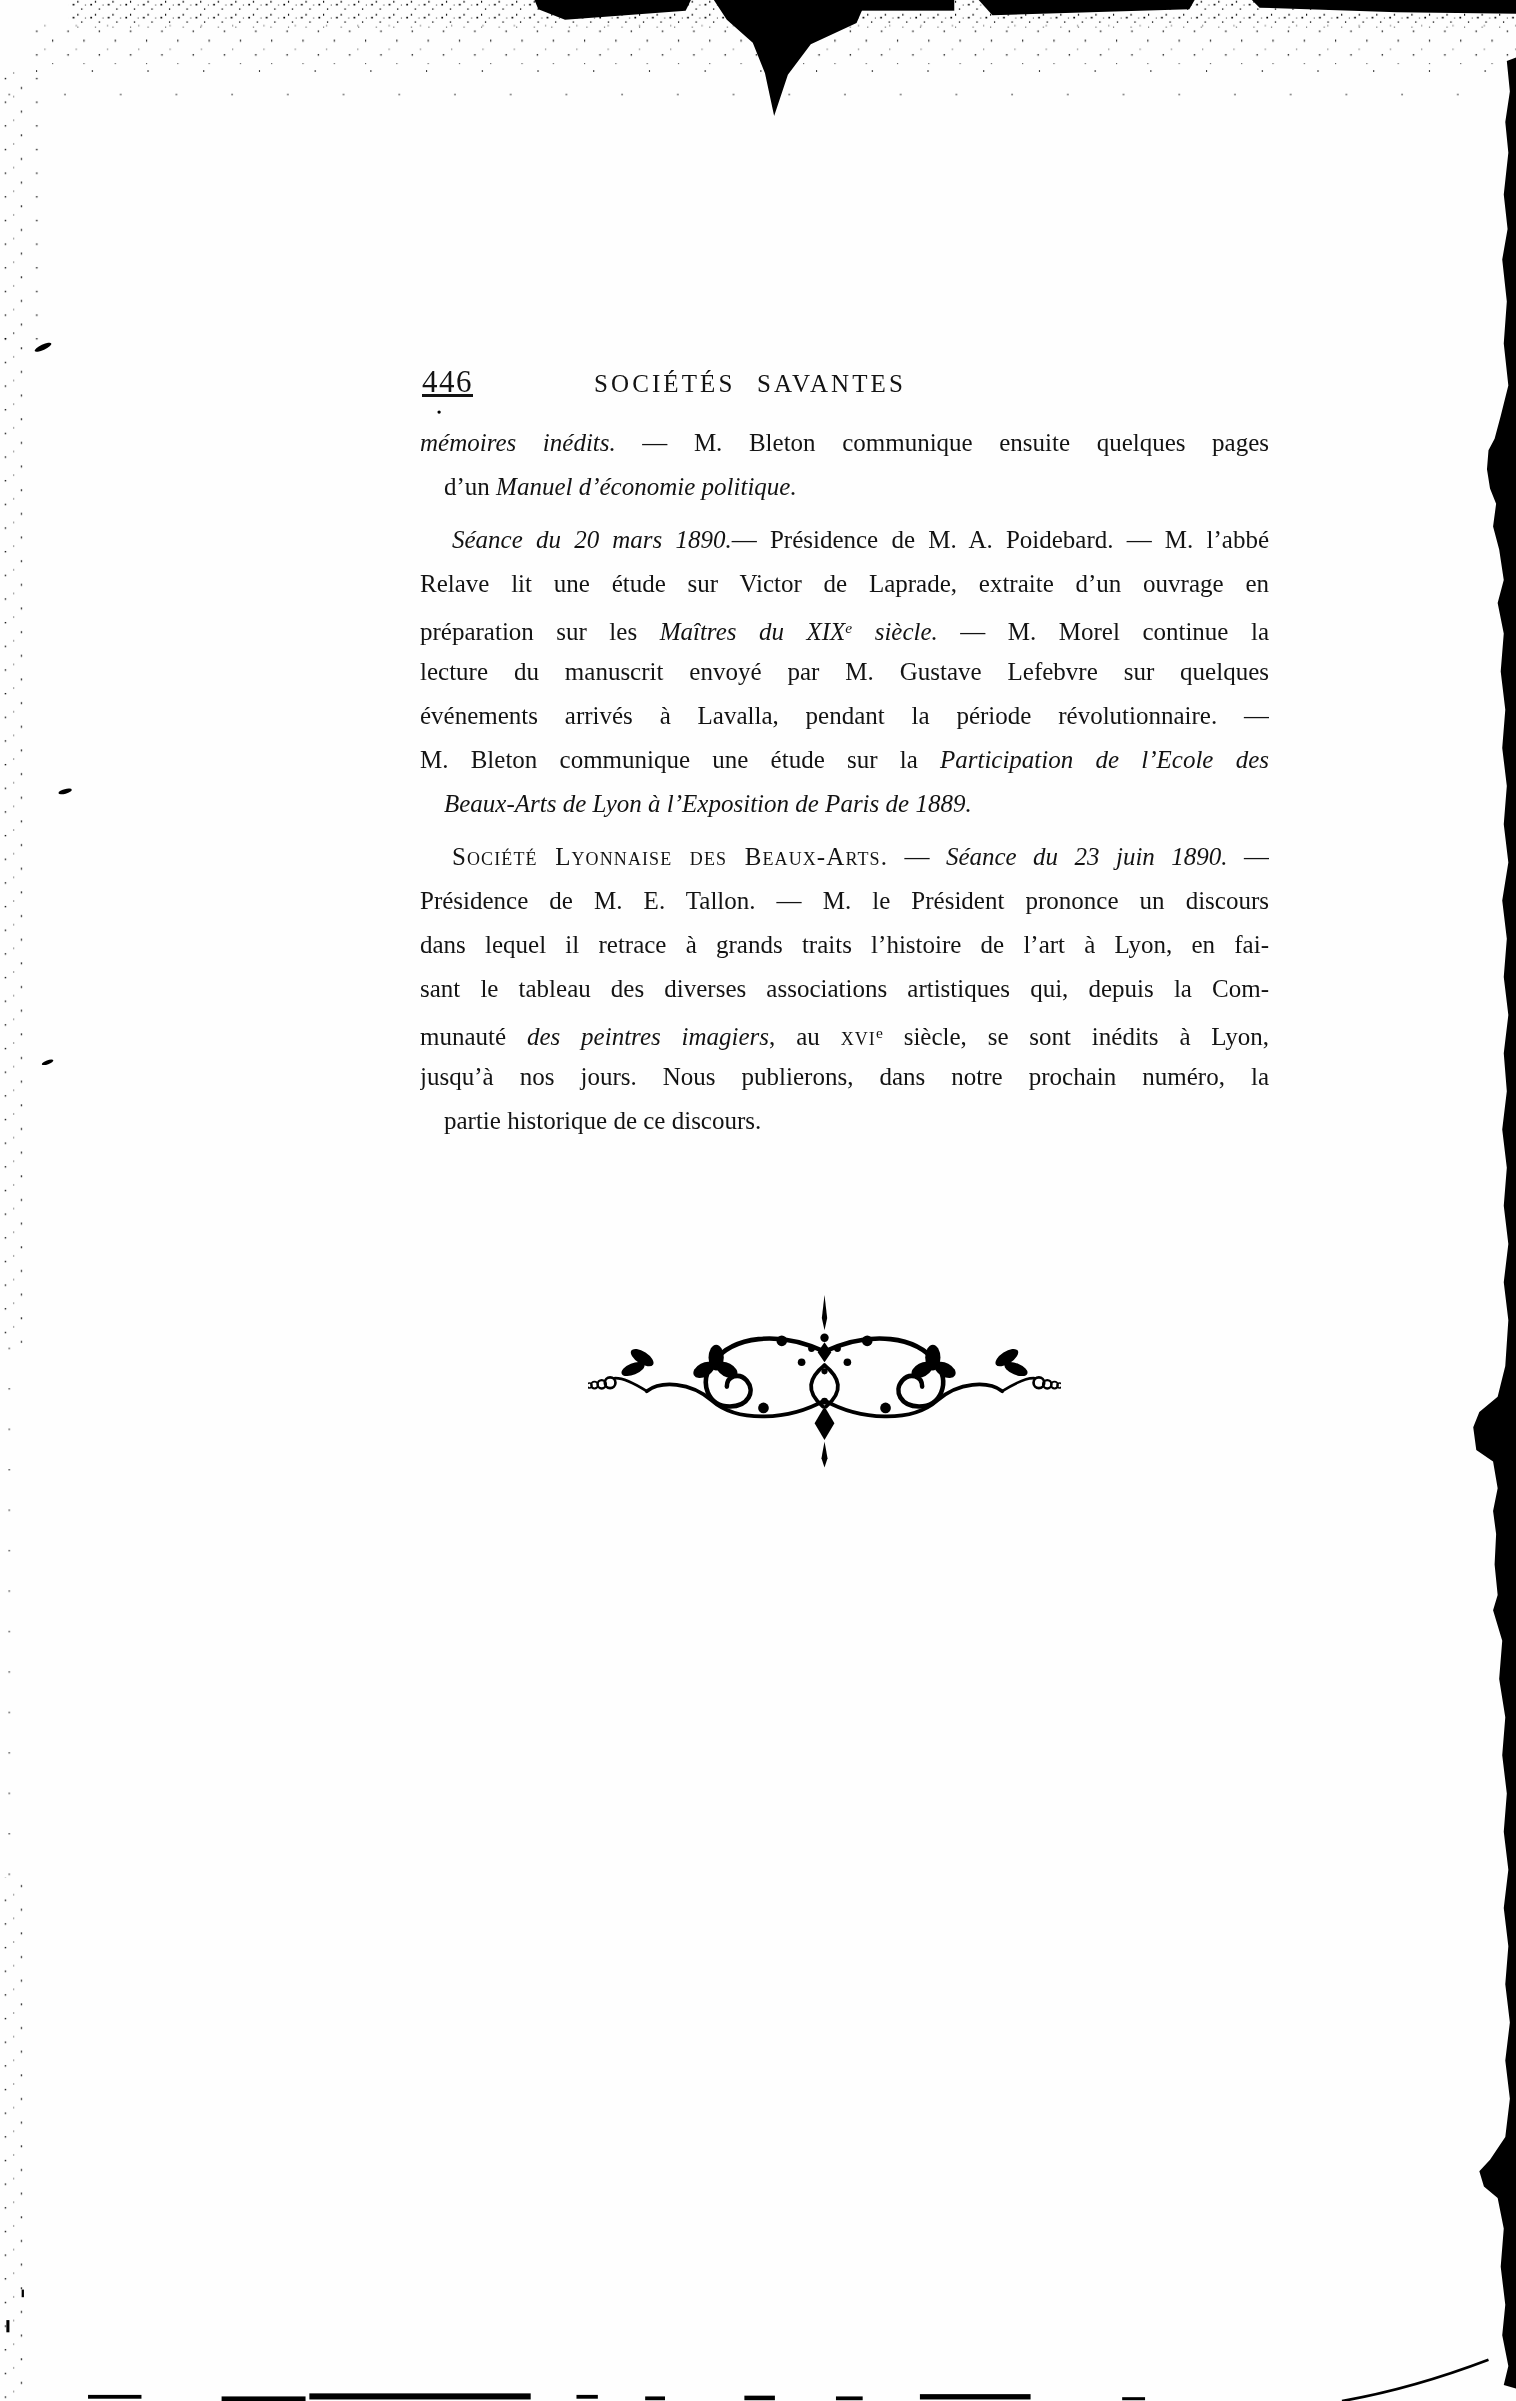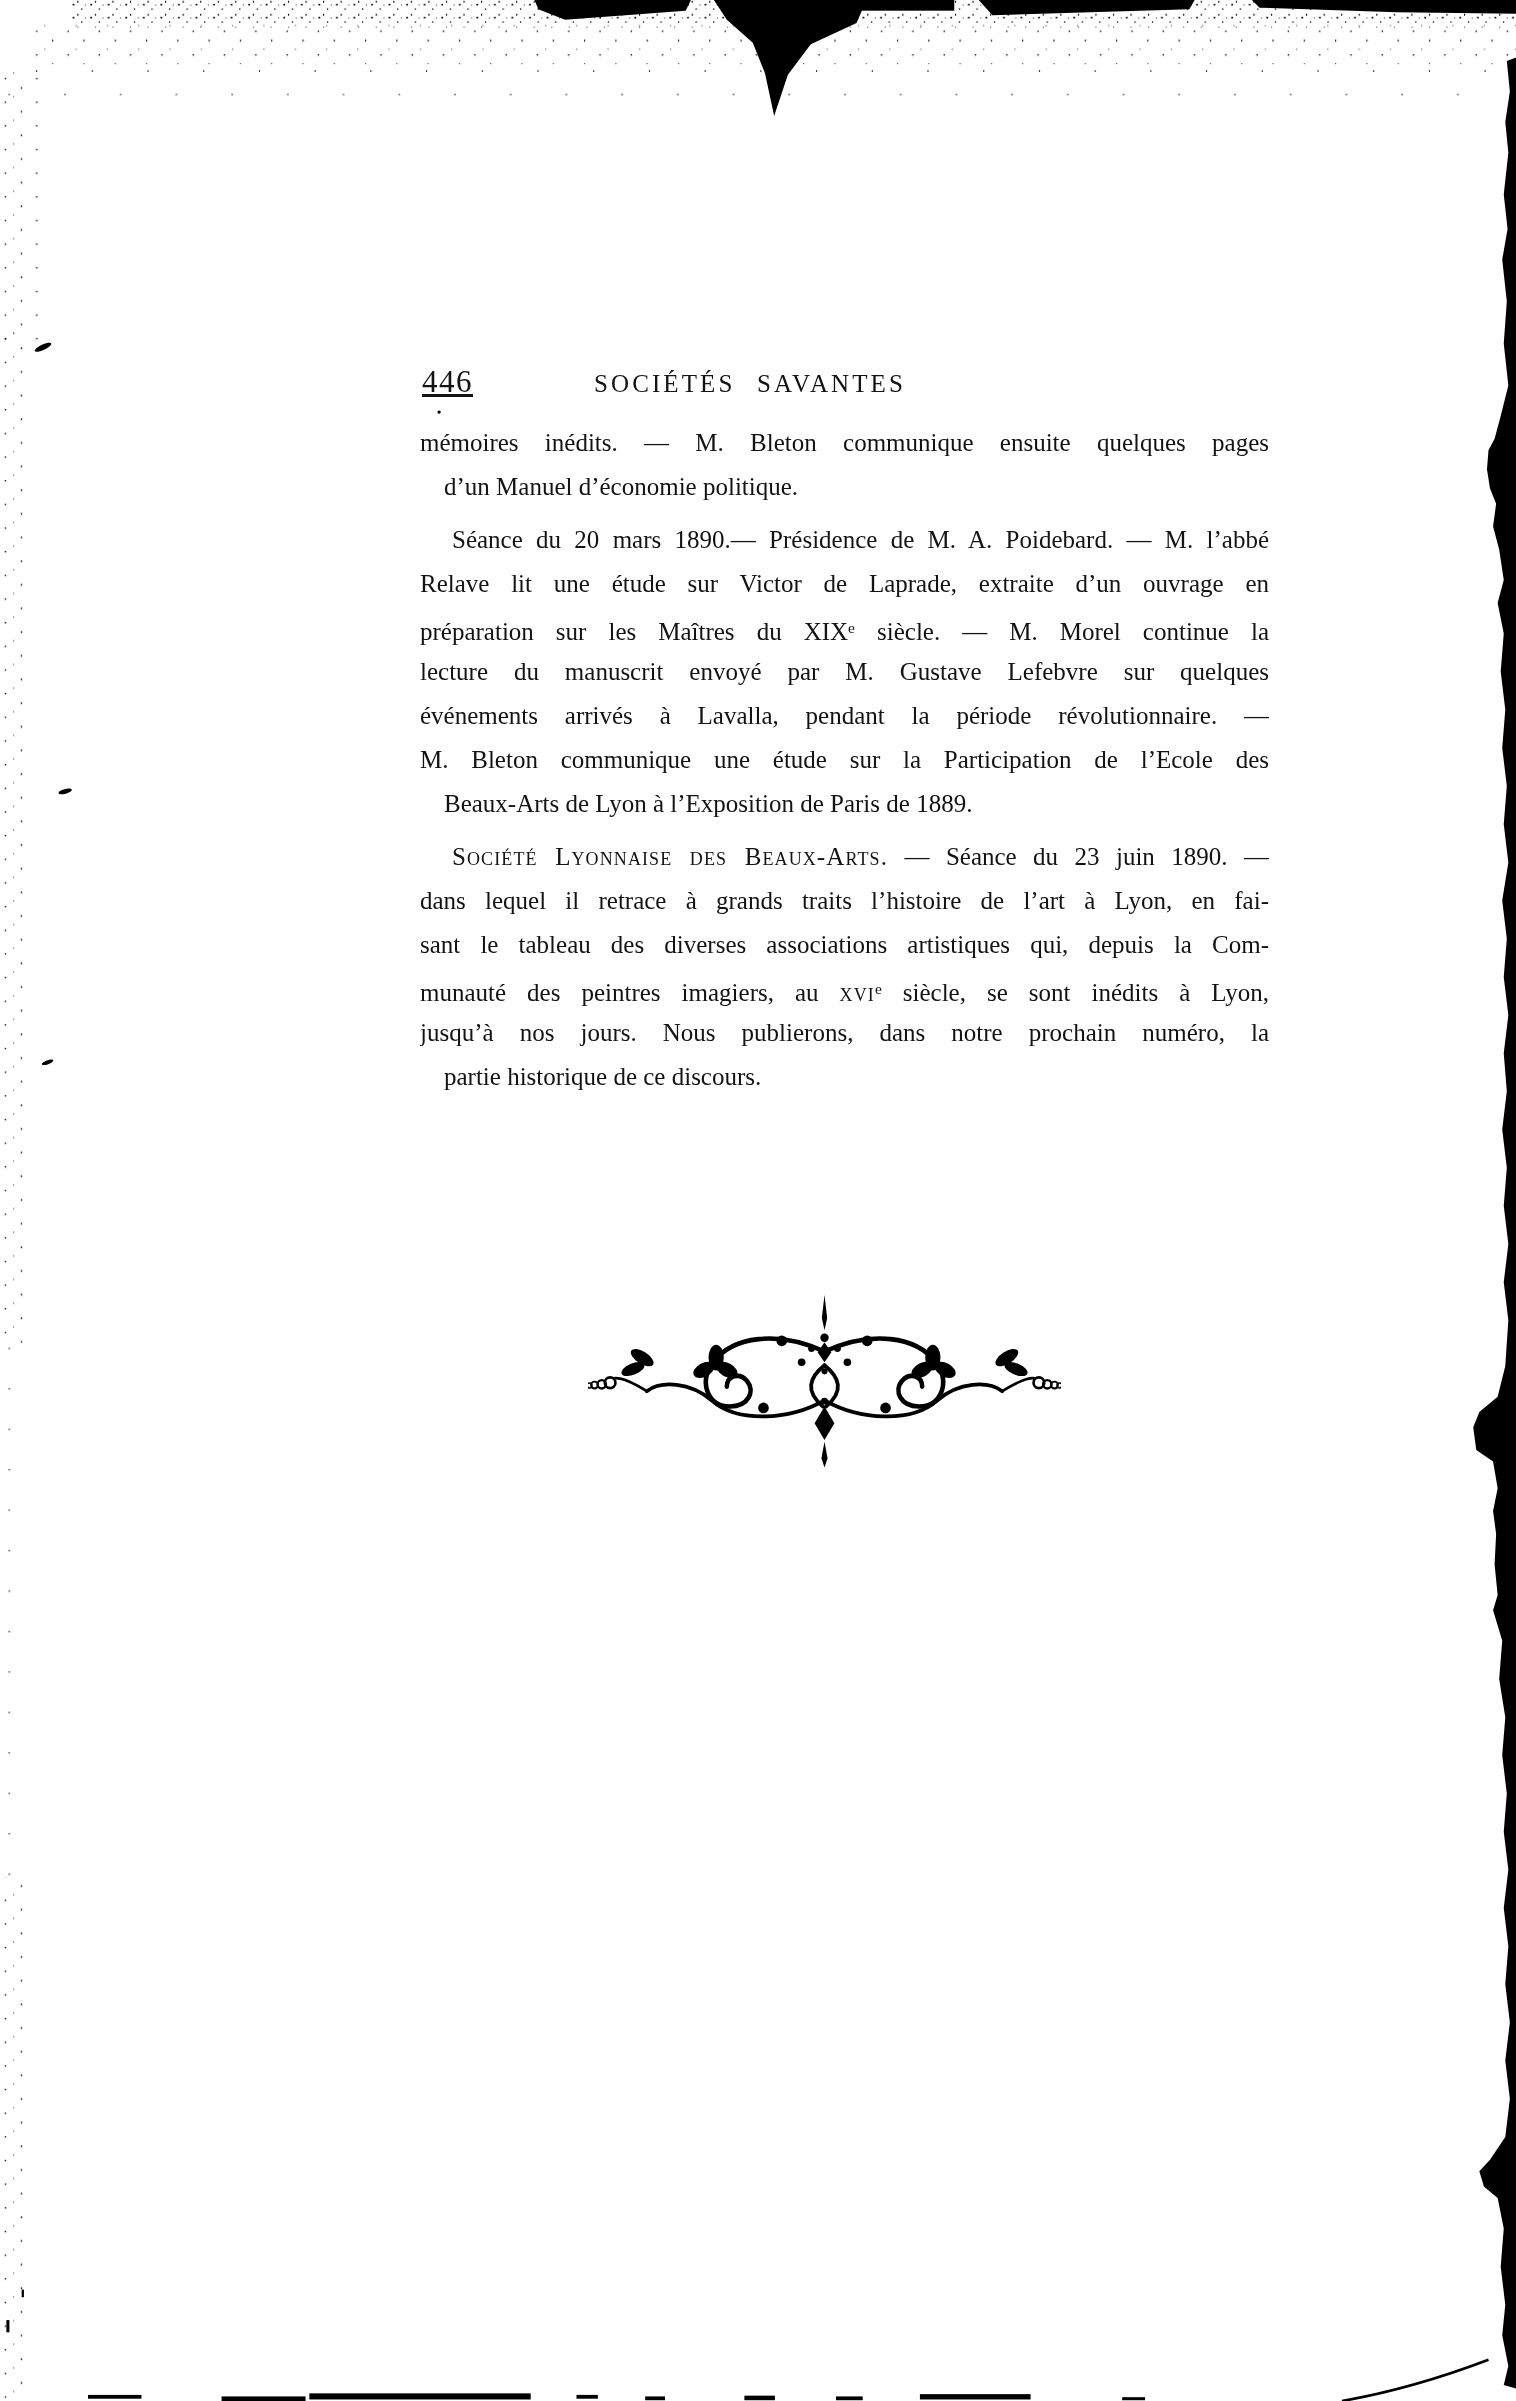--- a/index.html
+++ b/index.html
@@ -23,21 +23,21 @@
   }
   .para-0{top:421px;}
   .para-1{top:518px;}
   .para-2{top:835px;}
   .line{
     height:44px;line-height:44px;overflow:hidden;
     text-align:justify;text-align-last:justify;
   }
   .line.last{text-align-last:left;margin-left:24px;}
   .line.indent{text-indent:32px;}
-  .it{}
+  .it{font-style:italic;}
   .sc{font-variant:small-caps;letter-spacing:1.1px;}
   .sup{font-size:0.62em;vertical-align:0.45em;}
   .ornament{position:absolute;left:588px;top:1292px;}
   .artifacts{position:absolute;left:0;top:0;pointer-events:none;}
 </style>
 </head>
 <body>
 
 <div class="page-number">446</div>
 <div class="running-title">SOCIÉTÉS SAVANTES</div>
@@ -50,20 +50,21 @@
     <div class="line indent"><span class="it">Séance du 20 mars 1890.</span><span>— Présidence de M. A. Poidebard. — M. l’abbé</span></div>
     <div class="line"><span>Relave lit une étude sur Victor de Laprade, extraite d’un ouvrage en</span></div>
     <div class="line"><span>préparation sur les </span><span class="it">Maîtres du XIX</span><span class="it sup">e</span><span class="it"> siècle.</span><span> — M. Morel continue la</span></div>
     <div class="line"><span>lecture du manuscrit envoyé par M. Gustave Lefebvre sur quelques</span></div>
     <div class="line"><span>événements arrivés à Lavalla, pendant la période révolutionnaire. —</span></div>
     <div class="line"><span>M. Bleton communique une étude sur la </span><span class="it">Participation de l’Ecole des</span></div>
     <div class="line last"><span class="it">Beaux-Arts de Lyon à l’Exposition de Paris de 1889.</span></div>
   </div>
 <div class="para para-2">
     <div class="line indent"><span class="sc">Société Lyonnaise des Beaux-Arts.</span><span> — </span><span class="it">Séance du 23 juin 1890.</span><span> —</span></div>
+    <div class="line"><span>Présidence de M. E. Tallon. — M. le Président prononce un discours</span></div>
     <div class="line"><span>dans lequel il retrace à grands traits l’histoire de l’art à Lyon, en fai-</span></div>
     <div class="line"><span>sant le tableau des diverses associations artistiques qui, depuis la Com-</span></div>
     <div class="line"><span>munauté </span><span class="it">des peintres imagiers</span><span>, au </span><span class="sc">xvi</span><span class="sup">e</span><span> siècle, se sont inédits à Lyon,</span></div>
     <div class="line"><span>jusqu’à nos jours. Nous publierons, dans notre prochain numéro, la</span></div>
     <div class="line last"><span>partie historique de ce discours.</span></div>
   </div>
 
 <svg class="ornament" width="473" height="177" viewBox="0 0 620 232">
   <g id="orn-half" stroke="#000" fill="none" stroke-width="6" stroke-linecap="round">
     <path d="M310,78 C372,50 430,58 456,92 C476,120 462,150 434,150 C410,150 400,130 412,116 C422,105 438,110 438,124"></path>

